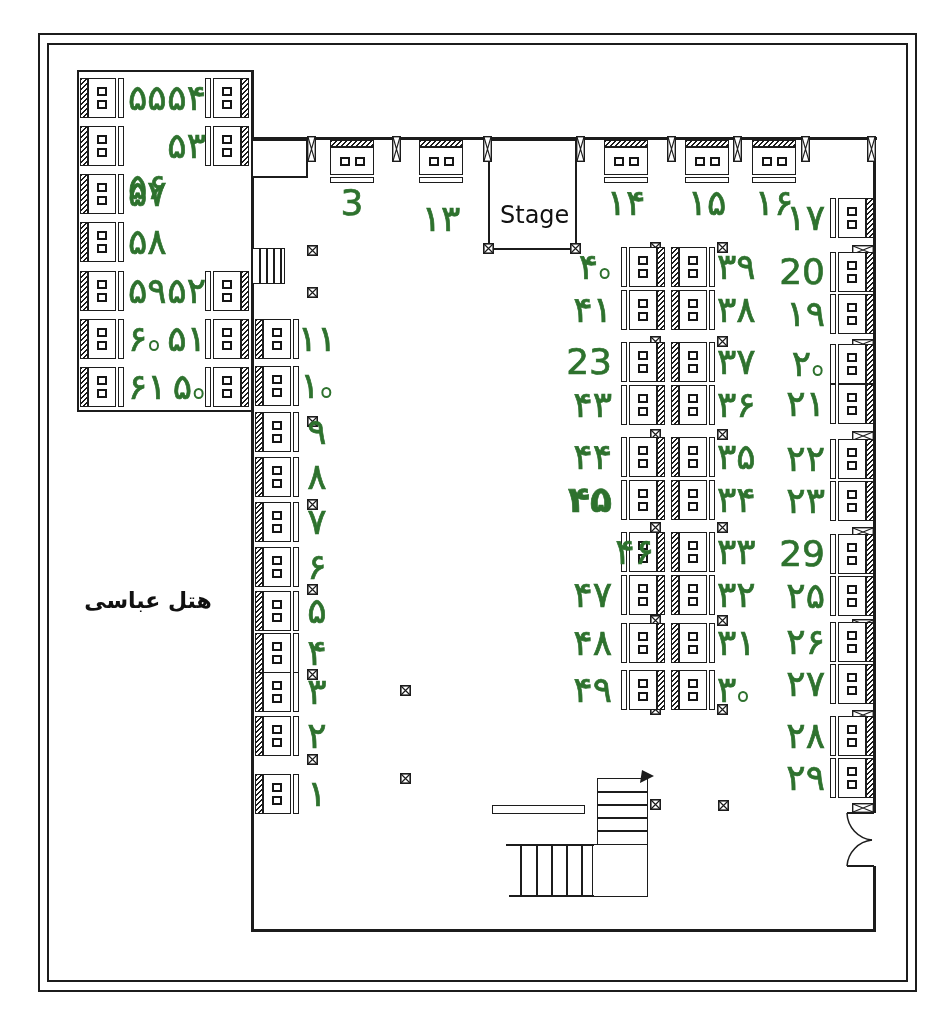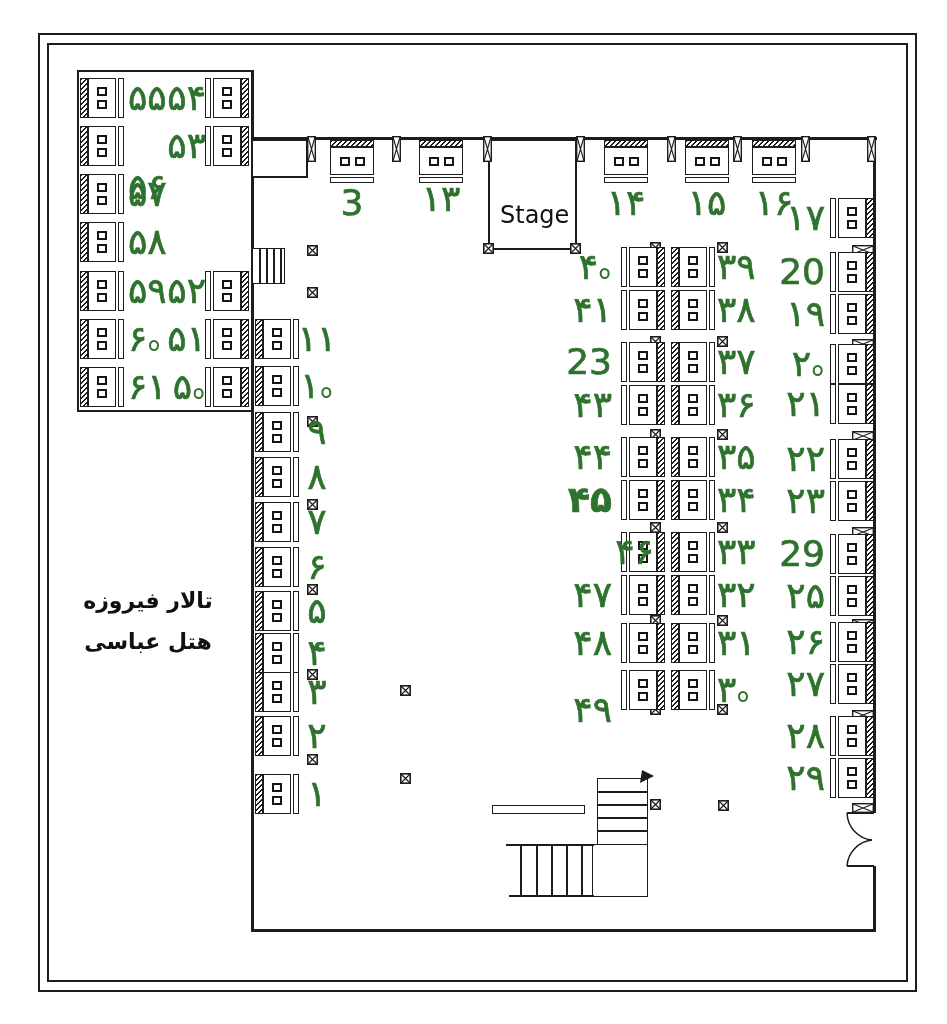--- a/index.html
+++ b/index.html
@@ -68,21 +68,20 @@
     <g stroke="#1c1c1c" fill="none" stroke-width="2">
       <path d="M847 813 H 874"></path>
       <path d="M847 866 H 874"></path>
       <path stroke-width="1.5" d="M847 813 A 28 28 0 0 0 872 840"></path>
       <path stroke-width="1.5" d="M847 866 A 28 28 0 0 1 872 840"></path>
     </g>
     <path d="M642 770 L654 776 L640 783 Z" fill="#1c1c1c"></path>
   </svg>
 
   <div class="venue">
-    <div>تالار فیروزه</div>
     <div>هتل عباسی</div>
   </div>
 
   <div id="genMarkers">
       <div class="pillar" style="left: 306.5px; top: 240.5px;"><svg width="11" height="11" viewBox="0 0 11 11">
           <rect x="0.8" y="0.8" width="9.4" height="9.4" fill="#fff" stroke="#1c1c1c" stroke-width="1.6"></rect>
           <path d="M1 1 L10 10 M10 1 L1 10" stroke="#1c1c1c" stroke-width="1.2" fill="none"></path>
         </svg></div>
       <div class="pillar" style="left: 306.5px; top: 282.5px;"><svg width="11" height="11" viewBox="0 0 11 11">
           <rect x="0.8" y="0.8" width="9.4" height="9.4" fill="#fff" stroke="#1c1c1c" stroke-width="1.6"></rect>
@@ -806,21 +805,21 @@
       <div class="num" style="top: 776px; left: 317px; transform: translateX(-50%);">۱</div>
       <div class="num" style="top: 249px; left: 612px; transform: translateX(-100%);">۴<span class="zr"></span></div>
       <div class="num" style="top: 292px; left: 612px; transform: translateX(-100%);">۴۱</div>
       <div class="num" style="top: 344px; left: 612px; transform: translateX(-100%);">23</div>
       <div class="num" style="top: 387px; left: 612px; transform: translateX(-100%);">۴۳</div>
       <div class="num" style="top: 439px; left: 612px; transform: translateX(-100%);">۴۴</div>
       <div class="num" style="top: 482px; left: 612px; transform: translateX(-100%); font-weight: bold;">۴۵</div>
       <div class="num" style="top: 534px; left: 612px; transform: translateX(-100%); margin-left: 42px;">۴۶</div>
       <div class="num" style="top: 577px; left: 612px; transform: translateX(-100%);">۴۷</div>
       <div class="num" style="top: 625px; left: 612px; transform: translateX(-100%);">۴۸</div>
-      <div class="num" style="top: 692px; left: 612px; transform: translateX(-100%); text-align: right;">۴۹</div>
+      <div class="num" style="top: 672px; left: 612px; transform: translateX(-100%); text-align: right;">۴۹</div>
       <div class="num" style="top: 249px; left: 717px;">۳۹</div>
       <div class="num" style="top: 292px; left: 717px;">۳۸</div>
       <div class="num" style="top: 344px; left: 717px;">۳۷</div>
       <div class="num" style="top: 387px; left: 717px;">۳۶</div>
       <div class="num" style="top: 439px; left: 717px;">۳۵</div>
       <div class="num" style="top: 482px; left: 717px;">۳۴</div>
       <div class="num" style="top: 534px; left: 717px;">۳۳</div>
       <div class="num" style="top: 577px; left: 717px;">۳۲</div>
       <div class="num" style="top: 625px; left: 717px;">۳۱</div>
       <div class="num" style="top: 672px; left: 717px;">۳<span class="zr"></span></div>
@@ -831,21 +830,21 @@
       <div class="num" style="top: 386px; left: 825px; transform: translateX(-100%);">۲۱</div>
       <div class="num" style="top: 441px; left: 825px; transform: translateX(-100%);">۲۲</div>
       <div class="num" style="top: 483px; left: 825px; transform: translateX(-100%);">۲۳</div>
       <div class="num" style="top: 536px; left: 825px; transform: translateX(-100%);">29</div>
       <div class="num" style="top: 578px; left: 825px; transform: translateX(-100%);">۲۵</div>
       <div class="num" style="top: 624px; left: 825px; transform: translateX(-100%);">۲۶</div>
       <div class="num" style="top: 666px; left: 825px; transform: translateX(-100%);">۲۷</div>
       <div class="num" style="top: 718px; left: 825px; transform: translateX(-100%);">۲۸</div>
       <div class="num" style="top: 760px; left: 825px; transform: translateX(-100%);">۲۹</div>
       <div class="num" style="top: 185px; left: 352px; transform: translateX(-50%);">3</div>
-      <div class="num" style="top: 181px; left: 441px; transform: translateX(-50%);">۱۳</div>
+      <div class="num" style="top: 201px; left: 441px; transform: translateX(-50%);">۱۳</div>
       <div class="num" style="top: 185px; left: 626px; transform: translateX(-50%);">۱۴</div>
       <div class="num" style="top: 185px; left: 707px; transform: translateX(-50%);">۱۵</div>
       <div class="num" style="top: 185px; left: 774px; transform: translateX(-50%);">۱۶</div>
       <div class="num" style="top: 80px; left: 128px;">۵۵</div>
       <div class="num" style="top: 80px; left: 206px; transform: translateX(-100%);">۵۴</div>
       <div class="num" style="top: 128px; left: 128px; margin-top: 41px;">۵۶</div>
       <div class="num" style="top: 128px; left: 206px; transform: translateX(-100%);">۵۳</div>
       <div class="num" style="top: 176px; left: 128px;">۵۷</div>
       <div class="num" style="top: 224px; left: 128px;">۵۸</div>
       <div class="num" style="top: 273px; left: 128px;">۵۹</div>

